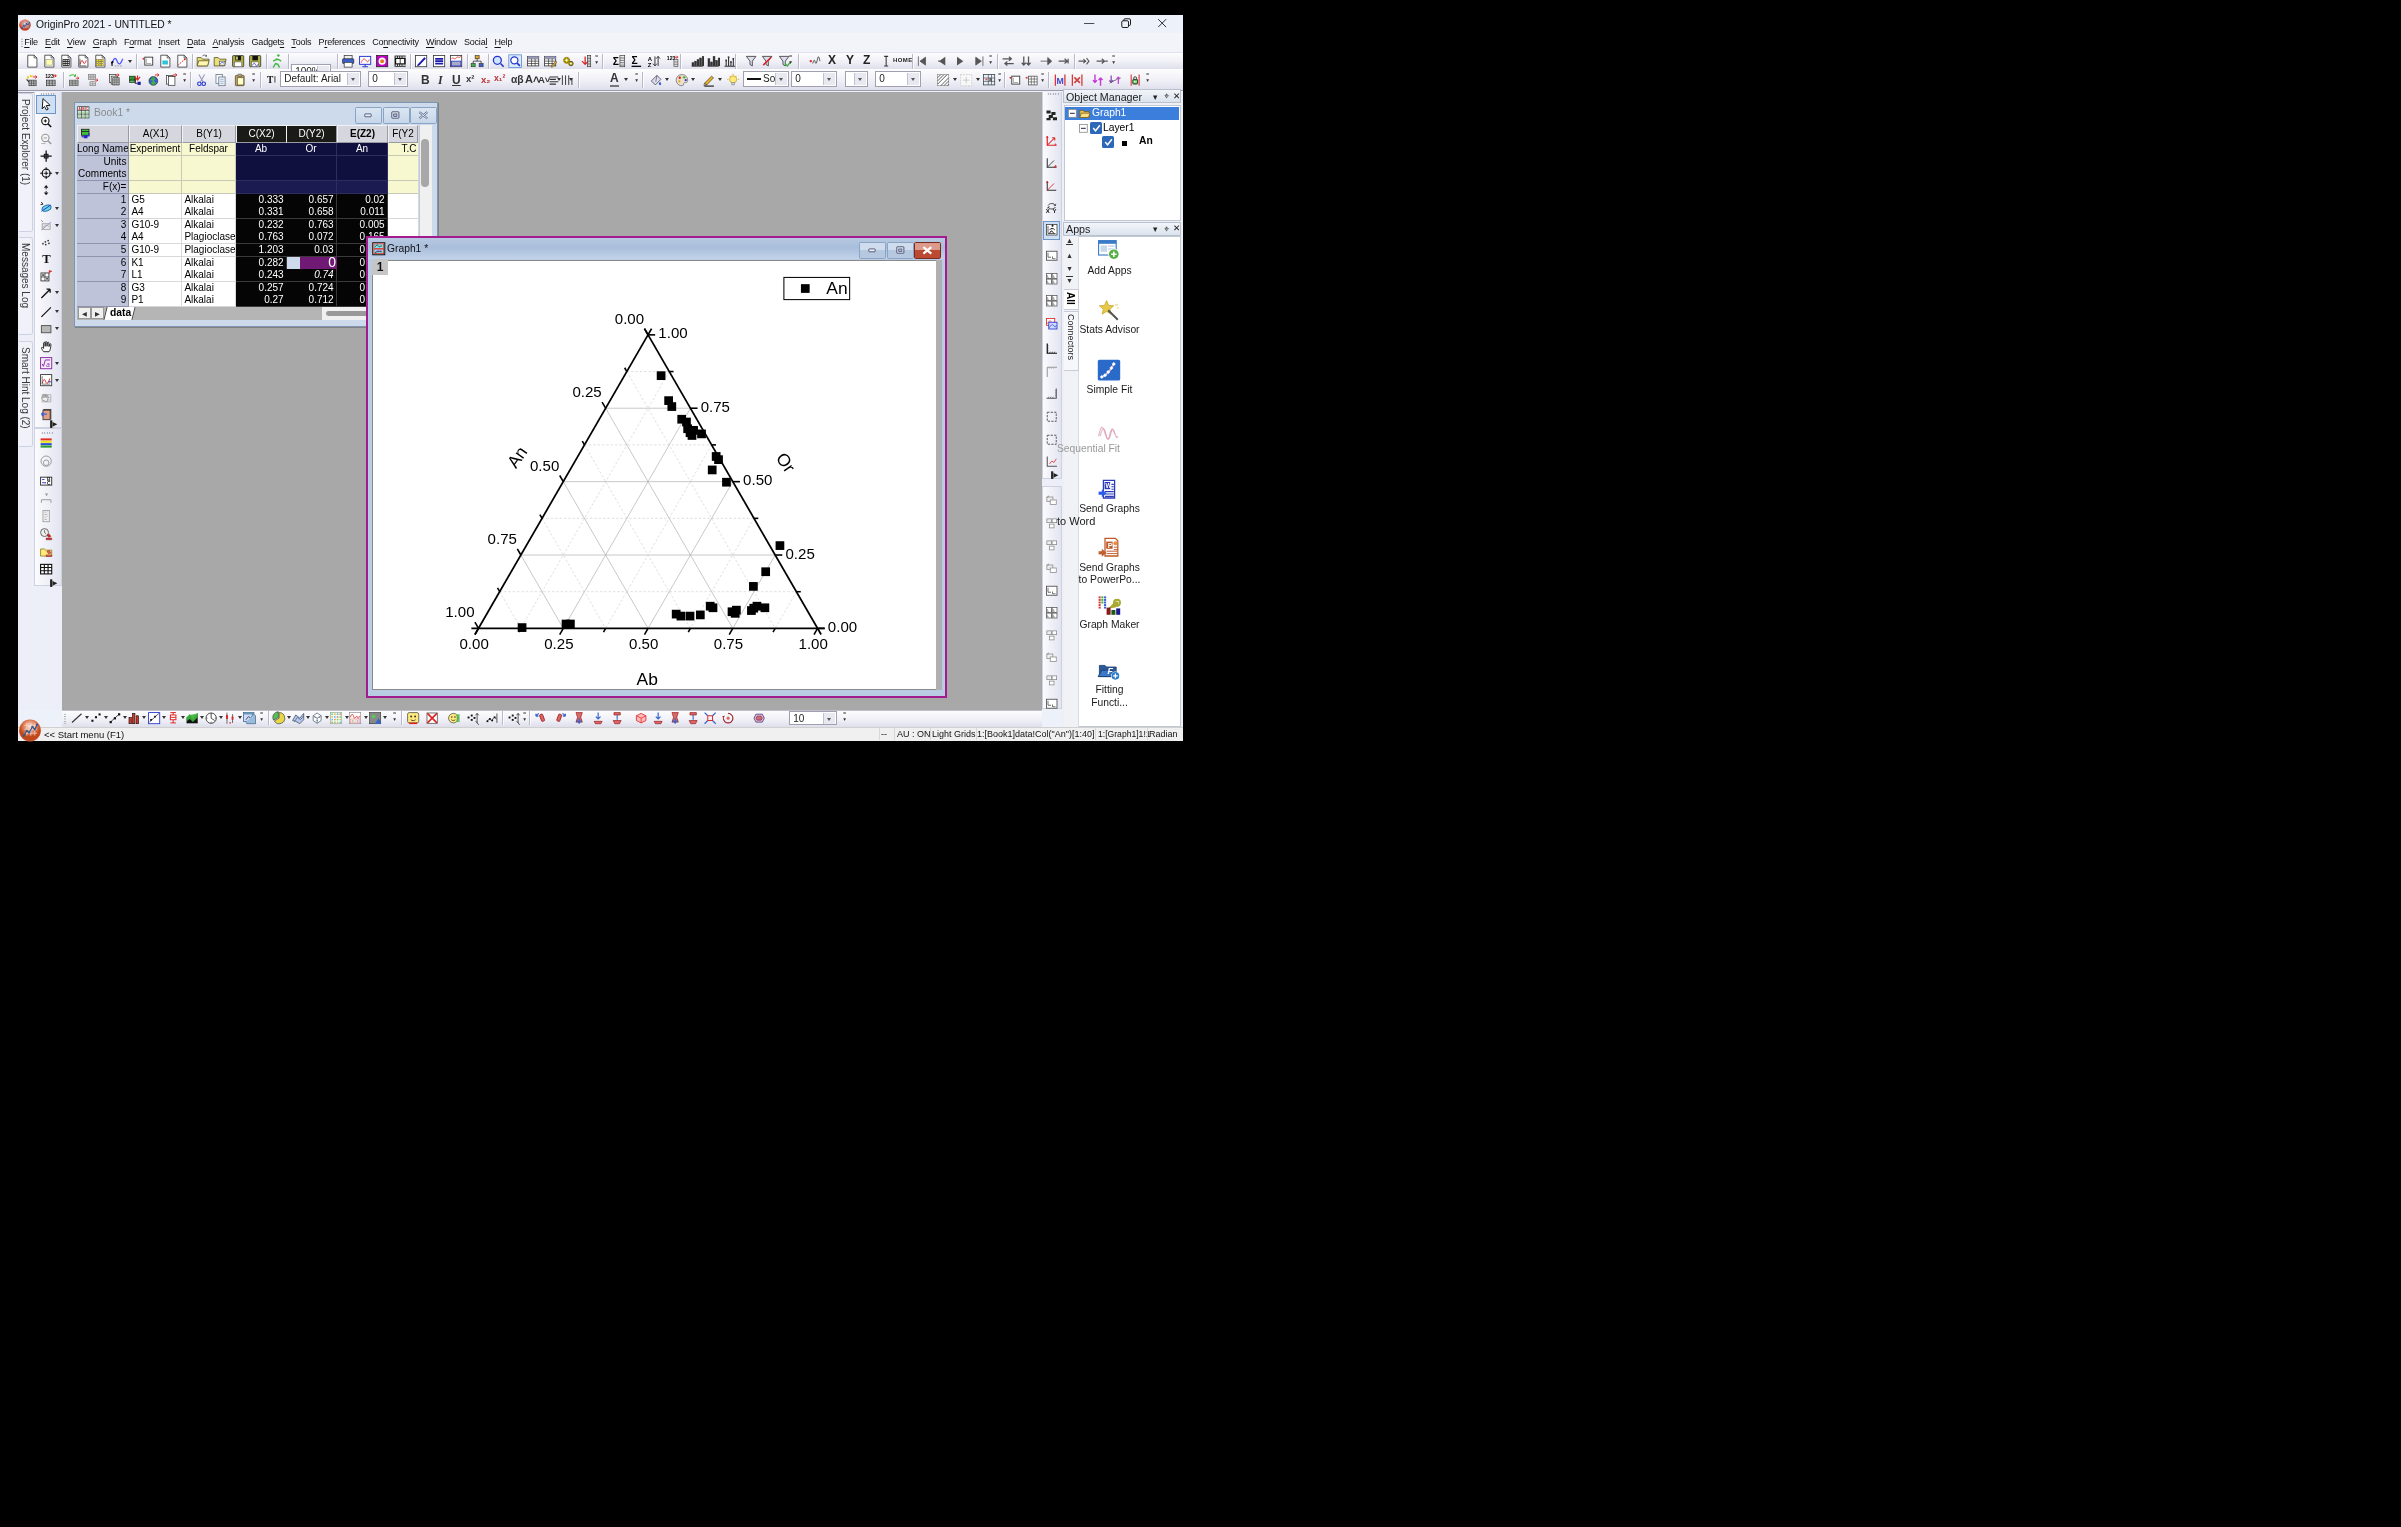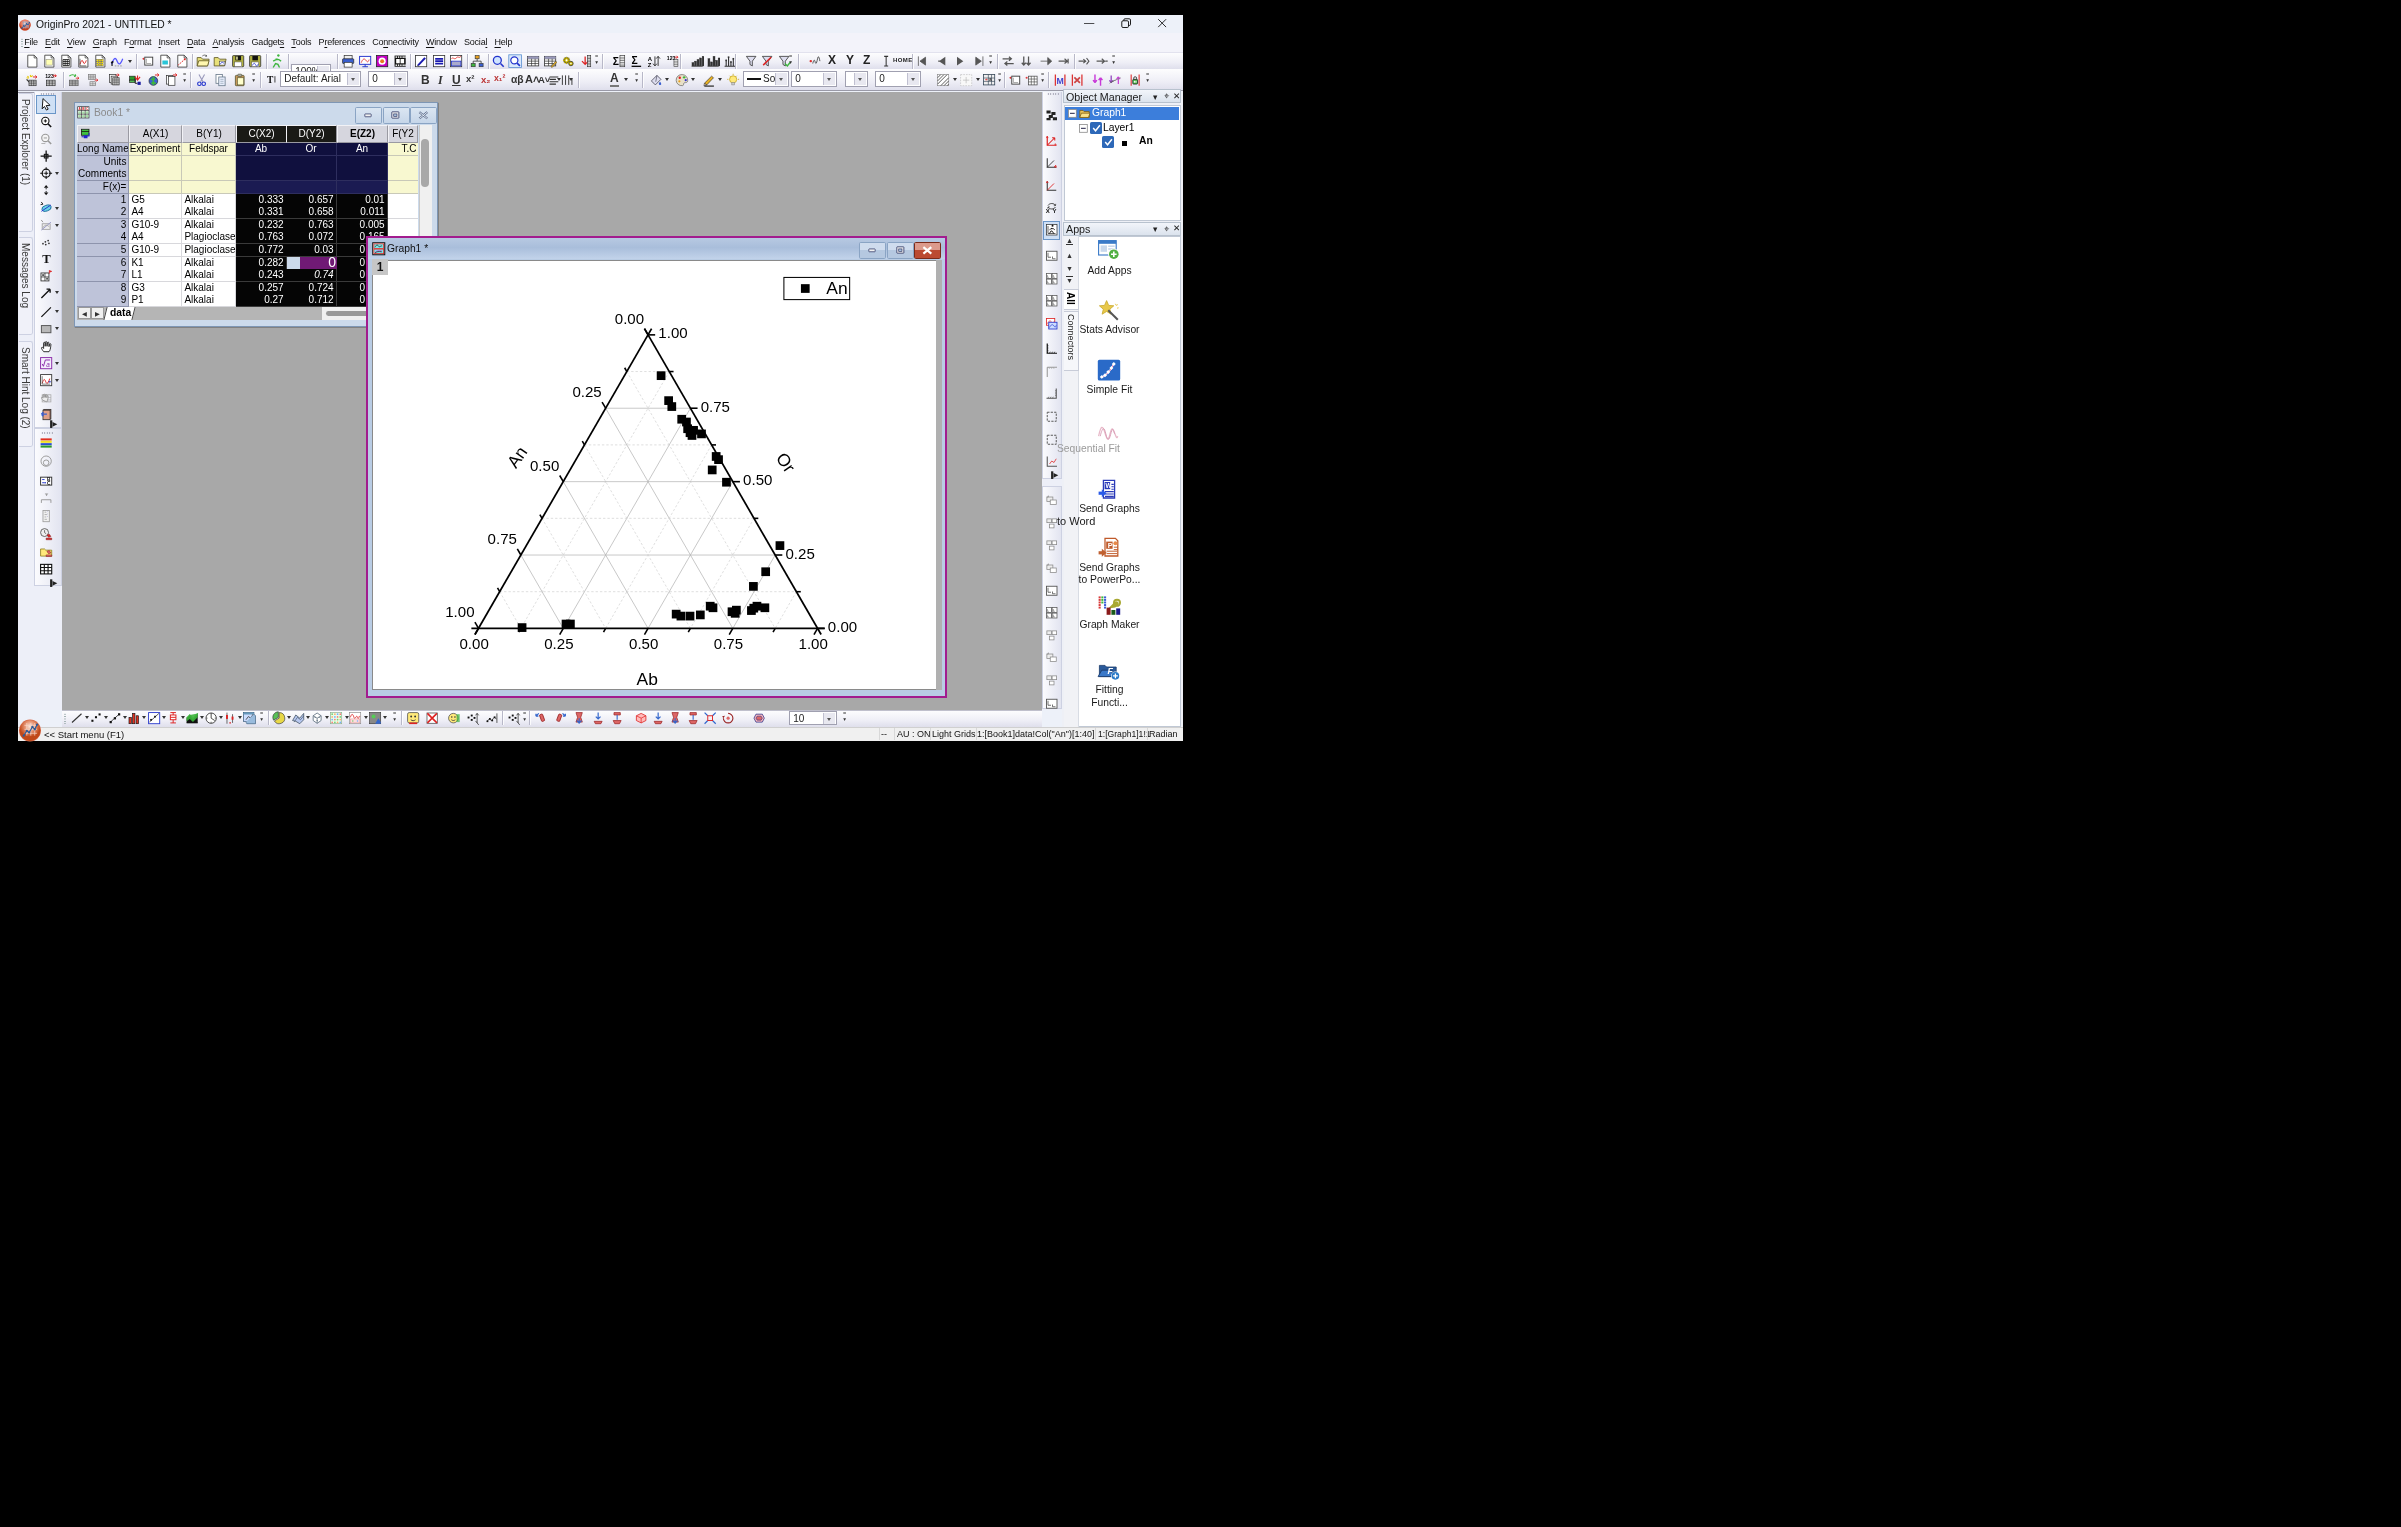--- a/index.html
+++ b/index.html
@@ -759,21 +759,21 @@
 <div style="position:absolute;left:182px;top:282px;width:54px;height:12.6px;background:#fff;border-right:0.8px solid #d8d8dc;border-bottom:0.8px solid #d8d8dc;color:#000;font-size:10px;text-align:left;white-space:nowrap;overflow:hidden;padding-left:2.4px;line-height:11.8px;">Alkalai</div>
 <div style="position:absolute;left:182px;top:294px;width:54px;height:12.6px;background:#fff;border-right:0.8px solid #d8d8dc;border-bottom:0.8px solid #d8d8dc;color:#000;font-size:10px;text-align:left;white-space:nowrap;overflow:hidden;padding-left:2.4px;line-height:11.8px;">Alkalai</div>
 <div style="position:absolute;left:236px;top:143px;width:51px;height:12.7px;background:#10103e;border-right:0.8px solid #2e2e5e;border-bottom:0.8px solid #2e2e5e;color:#fff;font-size:10px;text-align:center;line-height:12px;">Ab</div>
 <div style="position:absolute;left:236px;top:156px;width:51px;height:12.7px;background:#10103e;border-right:0.8px solid #2e2e5e;border-bottom:0.8px solid #2e2e5e;color:#fff;font-size:10px;text-align:center;line-height:12px;"></div>
 <div style="position:absolute;left:236px;top:168px;width:51px;height:12.7px;background:#10103e;border-right:0.8px solid #2e2e5e;border-bottom:0.8px solid #2e2e5e;color:#fff;font-size:10px;text-align:center;line-height:12px;"></div>
 <div style="position:absolute;left:236px;top:181px;width:51px;height:12.7px;background:#1b1b52;border-right:0.8px solid #2e2e5e;border-bottom:0.8px solid #2e2e5e;color:#fff;font-size:10px;text-align:center;line-height:12px;"></div>
 <div style="position:absolute;left:236px;top:194px;width:51px;height:12.6px;background:#050505;border-right:0.8px solid #3a3a3a;border-bottom:0.8px solid #3a3a3a;color:#fff;font-size:10px;text-align:right;padding-right:2.4px;line-height:11.8px;">0.333</div>
 <div style="position:absolute;left:236px;top:206px;width:51px;height:12.6px;background:#050505;border-right:0.8px solid #3a3a3a;border-bottom:0.8px solid #3a3a3a;color:#fff;font-size:10px;text-align:right;padding-right:2.4px;line-height:11.8px;">0.331</div>
 <div style="position:absolute;left:236px;top:219px;width:51px;height:12.6px;background:#050505;border-right:0.8px solid #3a3a3a;border-bottom:0.8px solid #3a3a3a;color:#fff;font-size:10px;text-align:right;padding-right:2.4px;line-height:11.8px;">0.232</div>
 <div style="position:absolute;left:236px;top:231px;width:51px;height:12.6px;background:#050505;border-right:0.8px solid #3a3a3a;border-bottom:0.8px solid #3a3a3a;color:#fff;font-size:10px;text-align:right;padding-right:2.4px;line-height:11.8px;">0.763</div>
-<div style="position:absolute;left:236px;top:244px;width:51px;height:12.6px;background:#050505;border-right:0.8px solid #3a3a3a;border-bottom:0.8px solid #3a3a3a;color:#fff;font-size:10px;text-align:right;padding-right:2.4px;line-height:11.8px;">0.772</div>
+<div style="position:absolute;left:236px;top:244px;width:51px;height:12.6px;background:#050505;border-right:0.8px solid #3a3a3a;border-bottom:0.8px solid #3a3a3a;color:#fff;font-size:10px;text-align:right;padding-right:2.4px;line-height:11.8px;">1.203</div>
 <div style="position:absolute;left:236px;top:257px;width:51px;height:12.6px;background:#050505;border-right:0.8px solid #3a3a3a;border-bottom:0.8px solid #3a3a3a;color:#fff;font-size:10px;text-align:right;padding-right:2.4px;line-height:11.8px;">0.282</div>
 <div style="position:absolute;left:236px;top:269px;width:51px;height:12.6px;background:#050505;border-right:0.8px solid #3a3a3a;border-bottom:0.8px solid #3a3a3a;color:#fff;font-size:10px;text-align:right;padding-right:2.4px;line-height:11.8px;">0.243</div>
 <div style="position:absolute;left:236px;top:282px;width:51px;height:12.6px;background:#050505;border-right:0.8px solid #3a3a3a;border-bottom:0.8px solid #3a3a3a;color:#fff;font-size:10px;text-align:right;padding-right:2.4px;line-height:11.8px;">0.257</div>
 <div style="position:absolute;left:236px;top:294px;width:51px;height:12.6px;background:#050505;border-right:0.8px solid #3a3a3a;border-bottom:0.8px solid #3a3a3a;color:#fff;font-size:10px;text-align:right;padding-right:2.4px;line-height:11.8px;">0.27</div>
 <div style="position:absolute;left:286px;top:143px;width:51px;height:12.7px;background:#10103e;border-right:0.8px solid #2e2e5e;border-bottom:0.8px solid #2e2e5e;color:#fff;font-size:10px;text-align:center;line-height:12px;">Or</div>
 <div style="position:absolute;left:286px;top:156px;width:51px;height:12.7px;background:#10103e;border-right:0.8px solid #2e2e5e;border-bottom:0.8px solid #2e2e5e;color:#fff;font-size:10px;text-align:center;line-height:12px;"></div>
 <div style="position:absolute;left:286px;top:168px;width:51px;height:12.7px;background:#10103e;border-right:0.8px solid #2e2e5e;border-bottom:0.8px solid #2e2e5e;color:#fff;font-size:10px;text-align:center;line-height:12px;"></div>
 <div style="position:absolute;left:286px;top:181px;width:51px;height:12.7px;background:#1b1b52;border-right:0.8px solid #2e2e5e;border-bottom:0.8px solid #2e2e5e;color:#fff;font-size:10px;text-align:center;line-height:12px;"></div>
 <div style="position:absolute;left:286px;top:194px;width:51px;height:12.6px;background:#050505;border-right:0.8px solid #3a3a3a;border-bottom:0.8px solid #3a3a3a;color:#fff;font-size:10px;text-align:right;padding-right:2.4px;line-height:11.8px;">0.657</div>
 <div style="position:absolute;left:286px;top:206px;width:51px;height:12.6px;background:#050505;border-right:0.8px solid #3a3a3a;border-bottom:0.8px solid #3a3a3a;color:#fff;font-size:10px;text-align:right;padding-right:2.4px;line-height:11.8px;">0.658</div>
@@ -781,21 +781,21 @@
 <div style="position:absolute;left:286px;top:231px;width:51px;height:12.6px;background:#050505;border-right:0.8px solid #3a3a3a;border-bottom:0.8px solid #3a3a3a;color:#fff;font-size:10px;text-align:right;padding-right:2.4px;line-height:11.8px;">0.072</div>
 <div style="position:absolute;left:286px;top:244px;width:51px;height:12.6px;background:#050505;border-right:0.8px solid #3a3a3a;border-bottom:0.8px solid #3a3a3a;color:#fff;font-size:10px;text-align:right;padding-right:2.4px;line-height:11.8px;">0.03</div>
 <div style="position:absolute;left:300px;top:257px;width:51px;height:12.6px;background:#701a75;border-right:0.8px solid #3a3a3a;border-bottom:0.8px solid #3a3a3a;color:#fff;font-size:14px;text-align:right;padding-right:2.4px;line-height:11.8px;">0.7</div>
 <div style="position:absolute;left:286px;top:269px;width:51px;height:12.6px;background:#050505;border-right:0.8px solid #3a3a3a;border-bottom:0.8px solid #3a3a3a;color:#fff;font-size:10px;text-align:right;padding-right:2.4px;line-height:11.8px;font-style:italic;">0.74</div>
 <div style="position:absolute;left:286px;top:282px;width:51px;height:12.6px;background:#050505;border-right:0.8px solid #3a3a3a;border-bottom:0.8px solid #3a3a3a;color:#fff;font-size:10px;text-align:right;padding-right:2.4px;line-height:11.8px;">0.724</div>
 <div style="position:absolute;left:286px;top:294px;width:51px;height:12.6px;background:#050505;border-right:0.8px solid #3a3a3a;border-bottom:0.8px solid #3a3a3a;color:#fff;font-size:10px;text-align:right;padding-right:2.4px;line-height:11.8px;">0.712</div>
 <div style="position:absolute;left:337px;top:143px;width:51px;height:12.7px;background:#10103e;border-right:0.8px solid #2e2e5e;border-bottom:0.8px solid #2e2e5e;color:#fff;font-size:10px;text-align:center;line-height:12px;">An</div>
 <div style="position:absolute;left:337px;top:156px;width:51px;height:12.7px;background:#10103e;border-right:0.8px solid #2e2e5e;border-bottom:0.8px solid #2e2e5e;color:#fff;font-size:10px;text-align:center;line-height:12px;"></div>
 <div style="position:absolute;left:337px;top:168px;width:51px;height:12.7px;background:#10103e;border-right:0.8px solid #2e2e5e;border-bottom:0.8px solid #2e2e5e;color:#fff;font-size:10px;text-align:center;line-height:12px;"></div>
 <div style="position:absolute;left:337px;top:181px;width:51px;height:12.7px;background:#1b1b52;border-right:0.8px solid #2e2e5e;border-bottom:0.8px solid #2e2e5e;color:#fff;font-size:10px;text-align:center;line-height:12px;"></div>
-<div style="position:absolute;left:337px;top:194px;width:51px;height:12.6px;background:#050505;border-right:0.8px solid #3a3a3a;border-bottom:0.8px solid #3a3a3a;color:#fff;font-size:10px;text-align:right;padding-right:2.4px;line-height:11.8px;">0.01</div>
+<div style="position:absolute;left:337px;top:194px;width:51px;height:12.6px;background:#050505;border-right:0.8px solid #3a3a3a;border-bottom:0.8px solid #3a3a3a;color:#fff;font-size:10px;text-align:right;padding-right:2.4px;line-height:11.8px;">0.02</div>
 <div style="position:absolute;left:337px;top:206px;width:51px;height:12.6px;background:#050505;border-right:0.8px solid #3a3a3a;border-bottom:0.8px solid #3a3a3a;color:#fff;font-size:10px;text-align:right;padding-right:2.4px;line-height:11.8px;">0.011</div>
 <div style="position:absolute;left:337px;top:219px;width:51px;height:12.6px;background:#050505;border-right:0.8px solid #3a3a3a;border-bottom:0.8px solid #3a3a3a;color:#fff;font-size:10px;text-align:right;padding-right:2.4px;line-height:11.8px;">0.005</div>
 <div style="position:absolute;left:337px;top:231px;width:51px;height:12.6px;background:#050505;border-right:0.8px solid #3a3a3a;border-bottom:0.8px solid #3a3a3a;color:#fff;font-size:10px;text-align:right;padding-right:2.4px;line-height:11.8px;">0.165</div>
 <div style="position:absolute;left:337px;top:244px;width:51px;height:12.6px;background:#050505;border-right:0.8px solid #3a3a3a;border-bottom:0.8px solid #3a3a3a;color:#fff;font-size:10px;text-align:right;padding-right:2.4px;line-height:11.8px;">0.168</div>
 <div style="position:absolute;left:337px;top:257px;width:51px;height:12.6px;background:#050505;border-right:0.8px solid #3a3a3a;border-bottom:0.8px solid #3a3a3a;color:#fff;font-size:10px;text-align:right;padding-right:2.4px;line-height:11.8px;">0.018</div>
 <div style="position:absolute;left:337px;top:269px;width:51px;height:12.6px;background:#050505;border-right:0.8px solid #3a3a3a;border-bottom:0.8px solid #3a3a3a;color:#fff;font-size:10px;text-align:right;padding-right:2.4px;line-height:11.8px;">0.017</div>
 <div style="position:absolute;left:337px;top:282px;width:51px;height:12.6px;background:#050505;border-right:0.8px solid #3a3a3a;border-bottom:0.8px solid #3a3a3a;color:#fff;font-size:10px;text-align:right;padding-right:2.4px;line-height:11.8px;">0.019</div>
 <div style="position:absolute;left:337px;top:294px;width:51px;height:12.6px;background:#050505;border-right:0.8px solid #3a3a3a;border-bottom:0.8px solid #3a3a3a;color:#fff;font-size:10px;text-align:right;padding-right:2.4px;line-height:11.8px;">0.018</div>
 <div style="position:absolute;left:388px;top:143px;width:30px;height:12.7px;background:#f8f8d0;border-bottom:0.8px solid #c9c9b8;color:#000;font-size:10px;text-align:right;white-space:nowrap;overflow:hidden;padding-right:1.6px;line-height:12px;">T.C</div>
 <div style="position:absolute;left:388px;top:156px;width:30px;height:12.7px;background:#f8f8d0;border-bottom:0.8px solid #c9c9b8;"></div>

